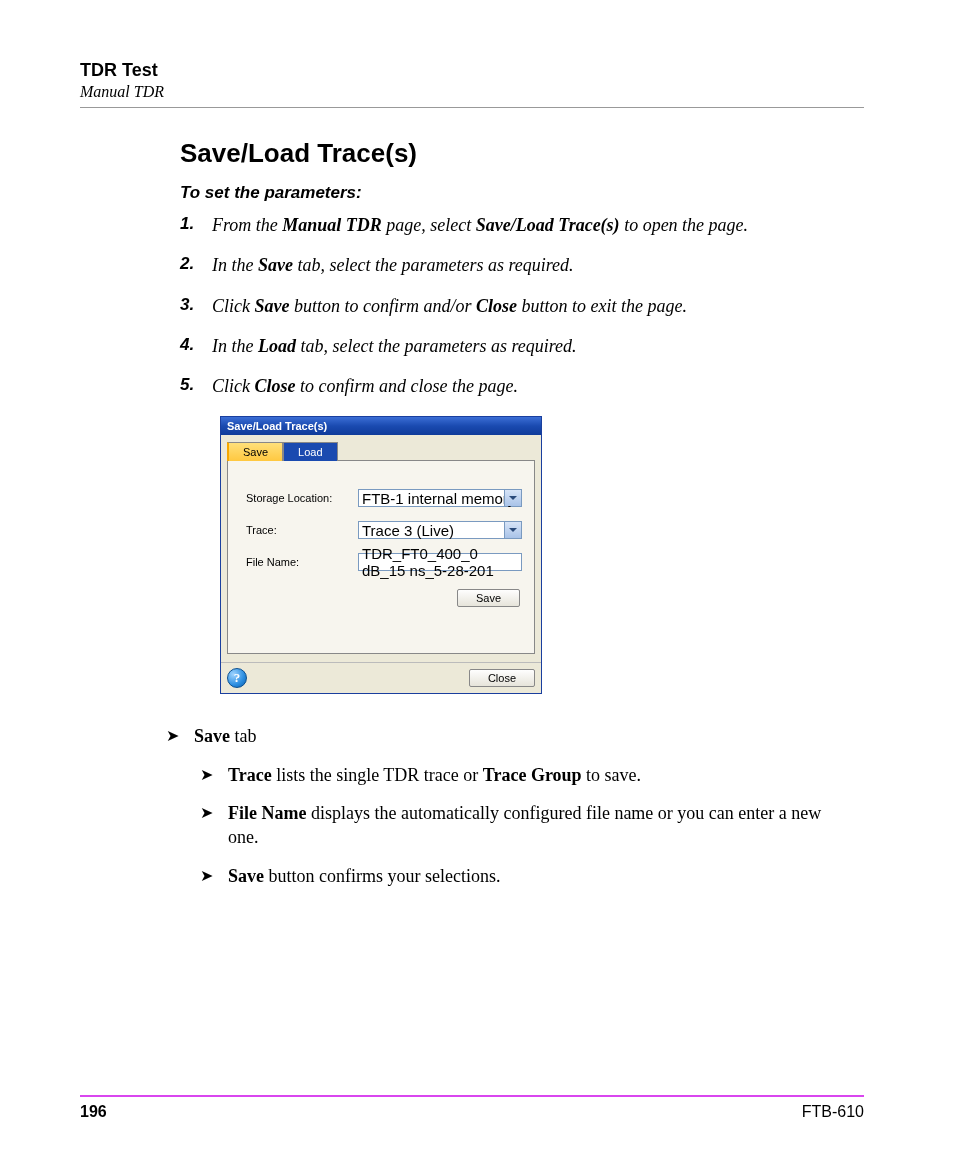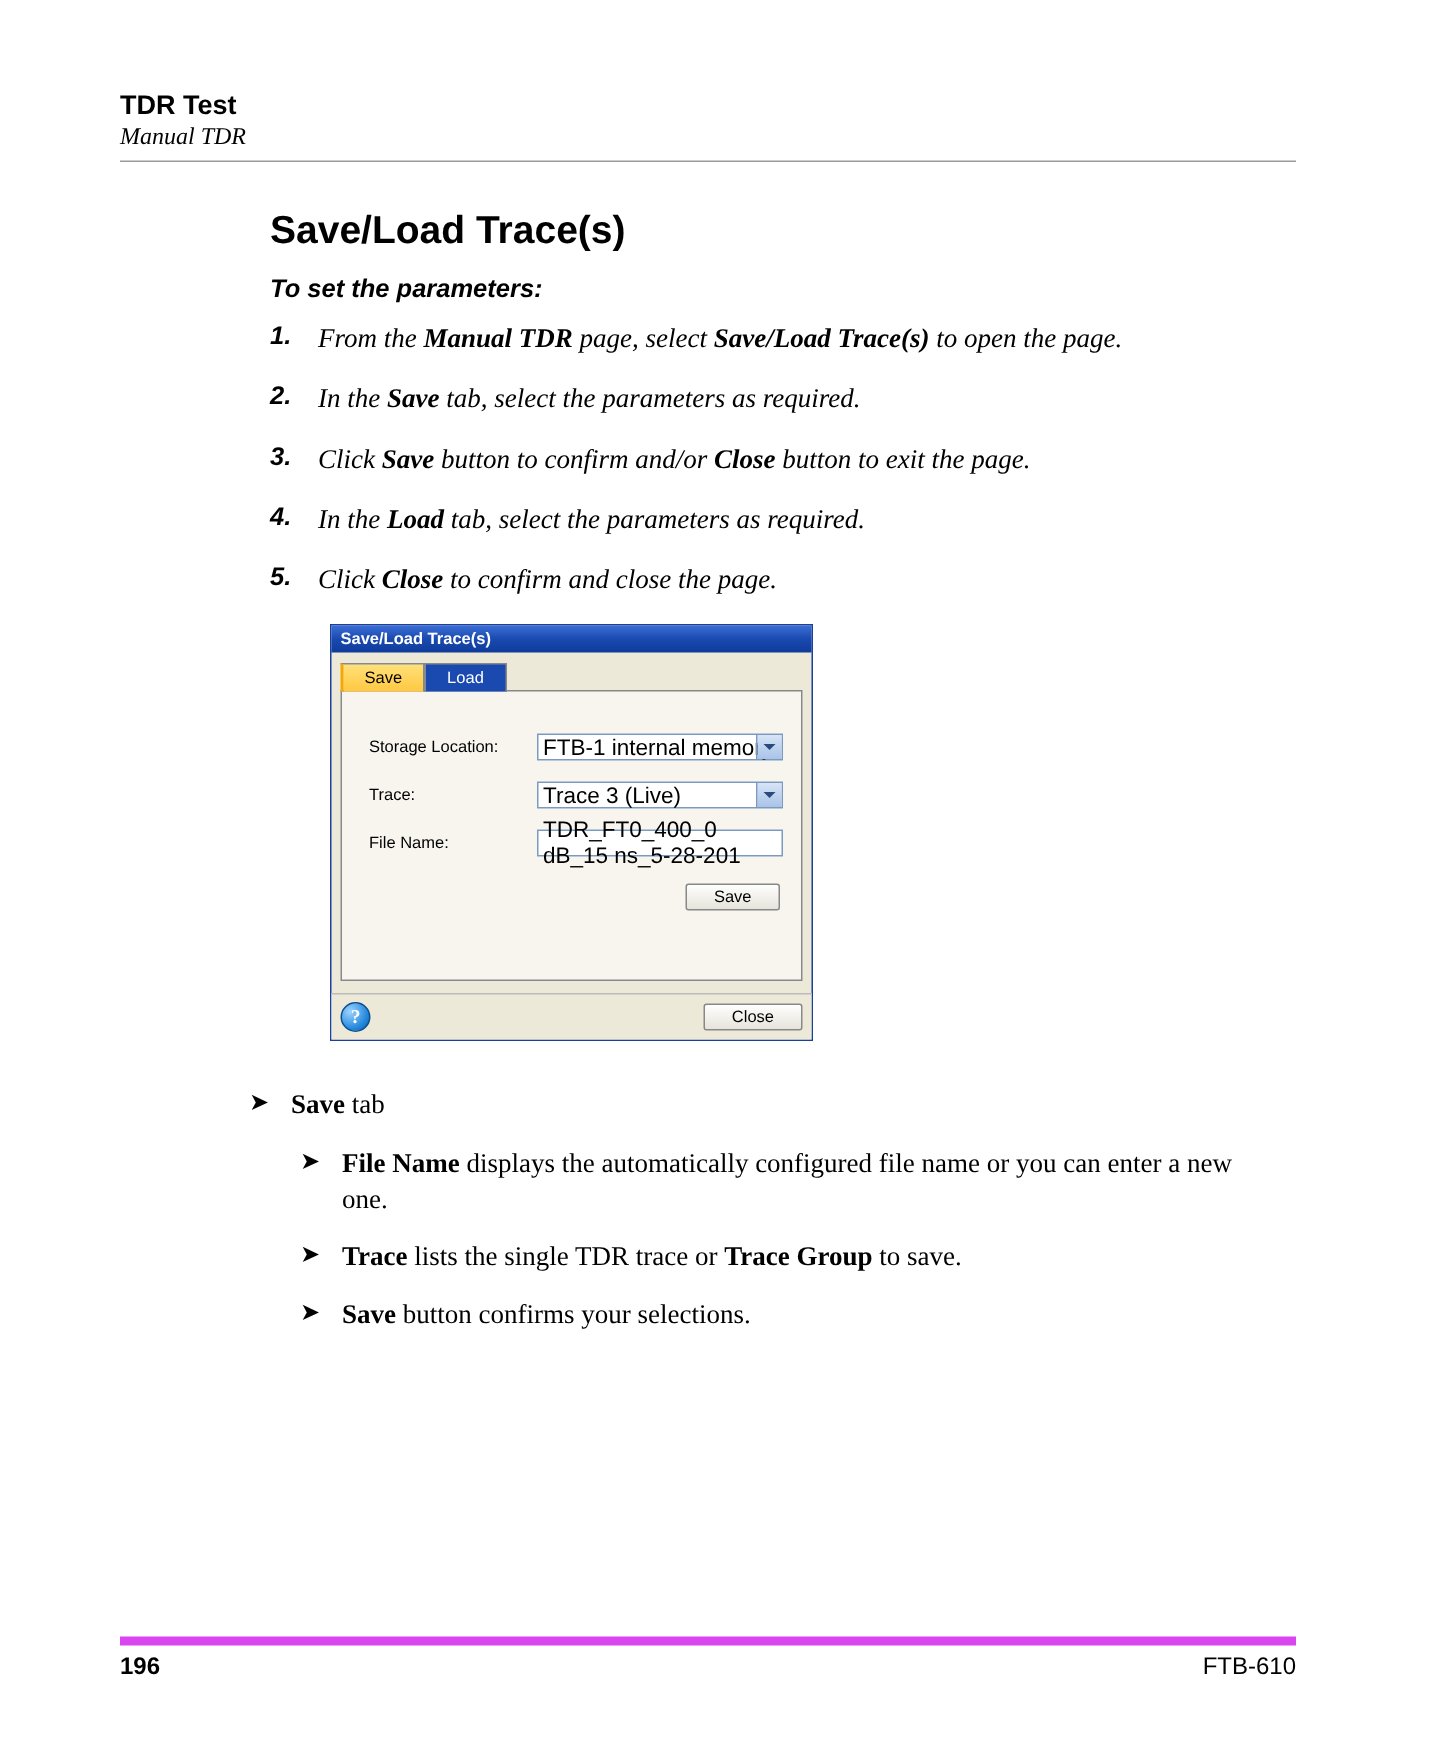--- a/index.html
+++ b/index.html
@@ -235,21 +235,21 @@
   .arrow-list.level2 {
     margin-top: 14px;
     margin-left: 6px;
   }
 
   .page-footer {
     position: absolute;
     bottom: 38px;
     left: 80px;
     right: 90px;
-    border-top: 6px solid #d946ef;
+    border-top: 2px solid #d946ef;
     padding-top: 6px;
     display: flex;
     justify-content: space-between;
     align-items: baseline;
   }
   .page-num {
     font-family: 'Segoe UI', Arial, sans-serif;
     font-weight: 700;
     font-size: 16px;
   }
@@ -331,24 +331,24 @@
           <button class="btn">Close</button>
         </div>
       </div>
     </div>
 
     <ul class="arrow-list level1">
       <li>
         <span class="b">Save</span><span> tab</span>
         <ul class="arrow-list level2">
           <li>
-            <span class="b">File Name</span><span> displays the automatically configured file name or you can enter a new one.</span>
+            <span class="b">Trace</span><span> lists the single TDR trace or </span><span class="b">Trace Group</span><span> to save.</span>
           </li>
           <li>
-            <span class="b">Trace</span><span> lists the single TDR trace or </span><span class="b">Trace Group</span><span> to save.</span>
+            <span class="b">File Name</span><span> displays the automatically configured file name or you can enter a new one.</span>
           </li>
           <li>
             <span class="b">Save</span><span> button confirms your selections.</span>
           </li>
         </ul>
       </li>
     </ul>
   </div>
 
   <div class="page-footer">

